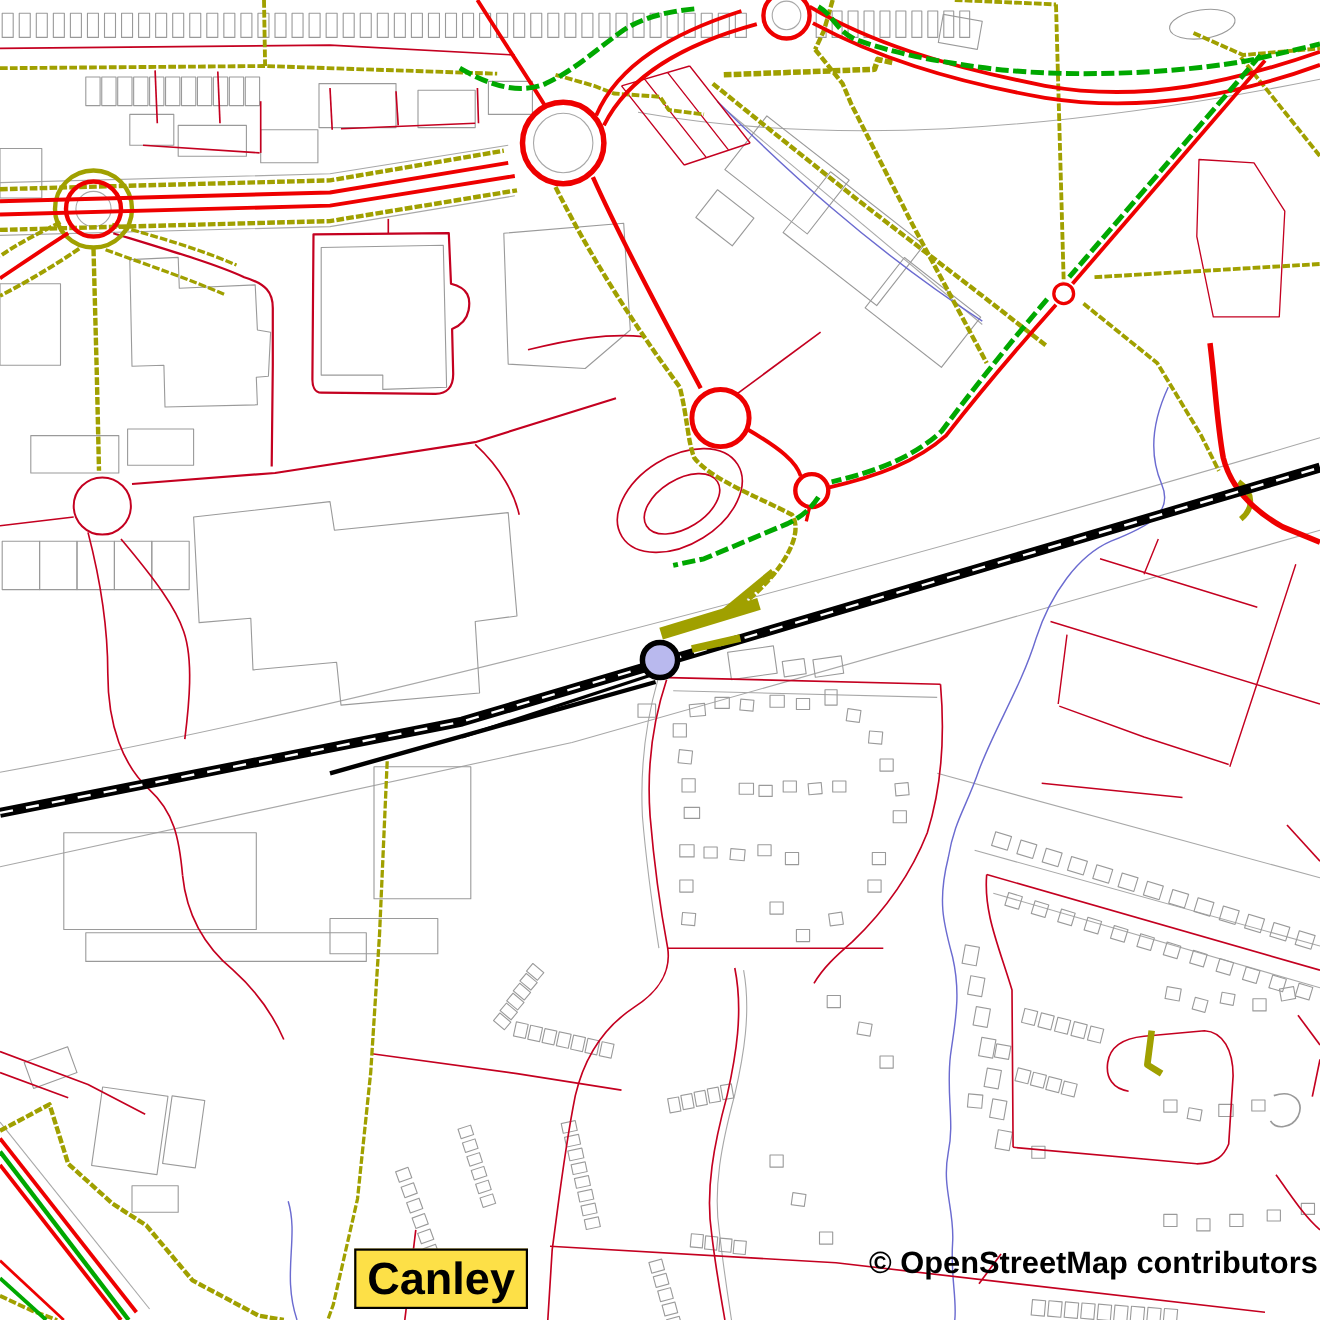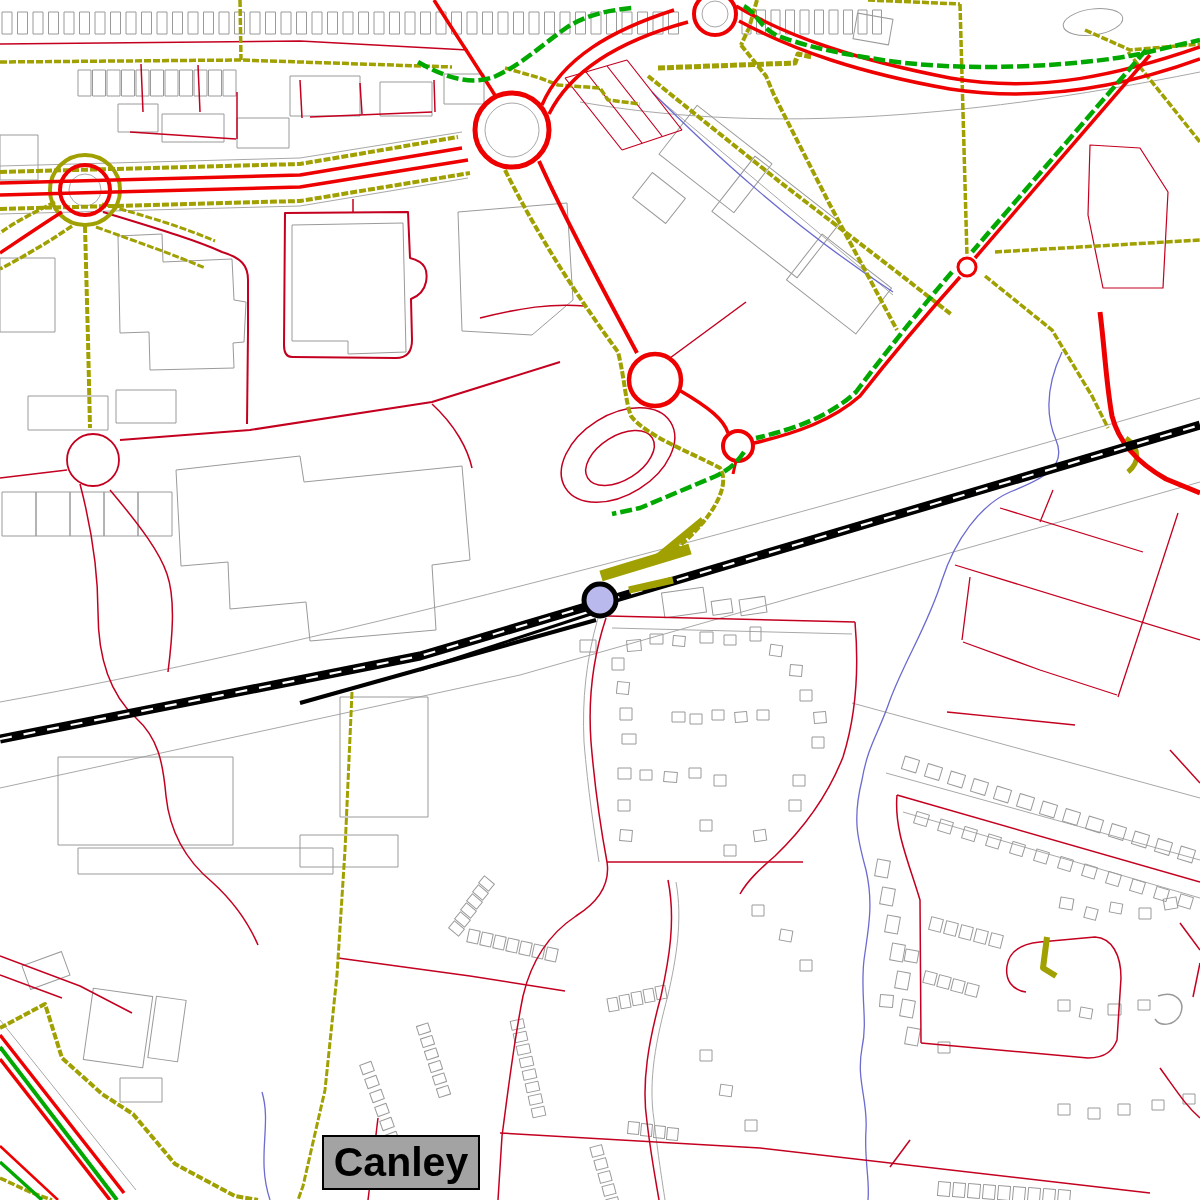--- a/index.html
+++ b/index.html
@@ -5,21 +5,21 @@
 <style>
   html,body{margin:0;padding:0;}
   body{
     width:1200px;height:1200px;overflow:hidden;position:relative;
     background:#ffffff;font-family:"Liberation Sans", sans-serif;
   }
   #map-wrap{position:absolute;left:0;top:0;width:1200px;height:1200px;}
   svg{display:block;}
   .place-label{
     position:absolute;left:322px;top:1135px;width:158px;height:55px;
-    background:#a3a3a3;border:2px solid #000;box-sizing:border-box;
+    background:#fde047;border:2px solid #000;box-sizing:border-box;
     display:flex;align-items:center;justify-content:center;
     font-size:41px;font-weight:bold;color:#000;letter-spacing:0px;
   }
   .attribution{
     position:absolute;left:790px;top:1133px;
     font-size:28px;font-weight:bold;color:#000;line-height:1.06;
     white-space:nowrap;
   }
 </style>
 </head>
@@ -410,14 +410,15 @@
       <path d="M0,739 L420,656 L1200,425" stroke="#ffffff" stroke-width="2.2" fill="none" stroke-dasharray="12 12" stroke-linejoin="round"></path>
       <path d="M601,576 L690,549" stroke="#a0a000" stroke-width="11" fill="none" stroke-linejoin="round"></path>
       <path d="M629,590 L673,580" stroke="#a0a000" stroke-width="7" fill="none" stroke-linejoin="round"></path>
       <path d="M652,562 L703,520" stroke="#a0a000" stroke-width="7" fill="none" stroke-linejoin="round"></path>
       <circle cx="600" cy="600" r="16" stroke="#000000" stroke-width="5" fill="#b9b9ee" stroke-linejoin="round"></circle>
     </svg>
 
   <div class="place-label">Canley</div>
 
   <div class="attribution">
+    <div>© OpenStreetMap contributors</div>
   </div>
 </div>
 
 </body></html>

